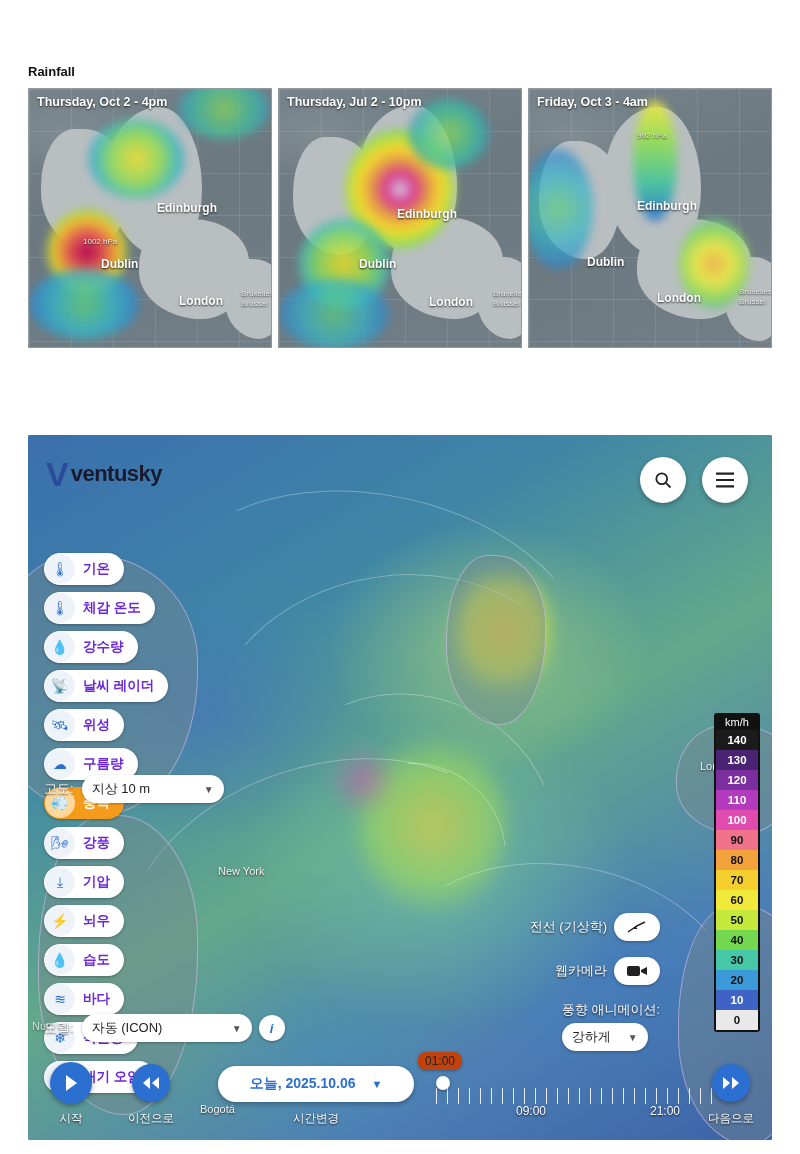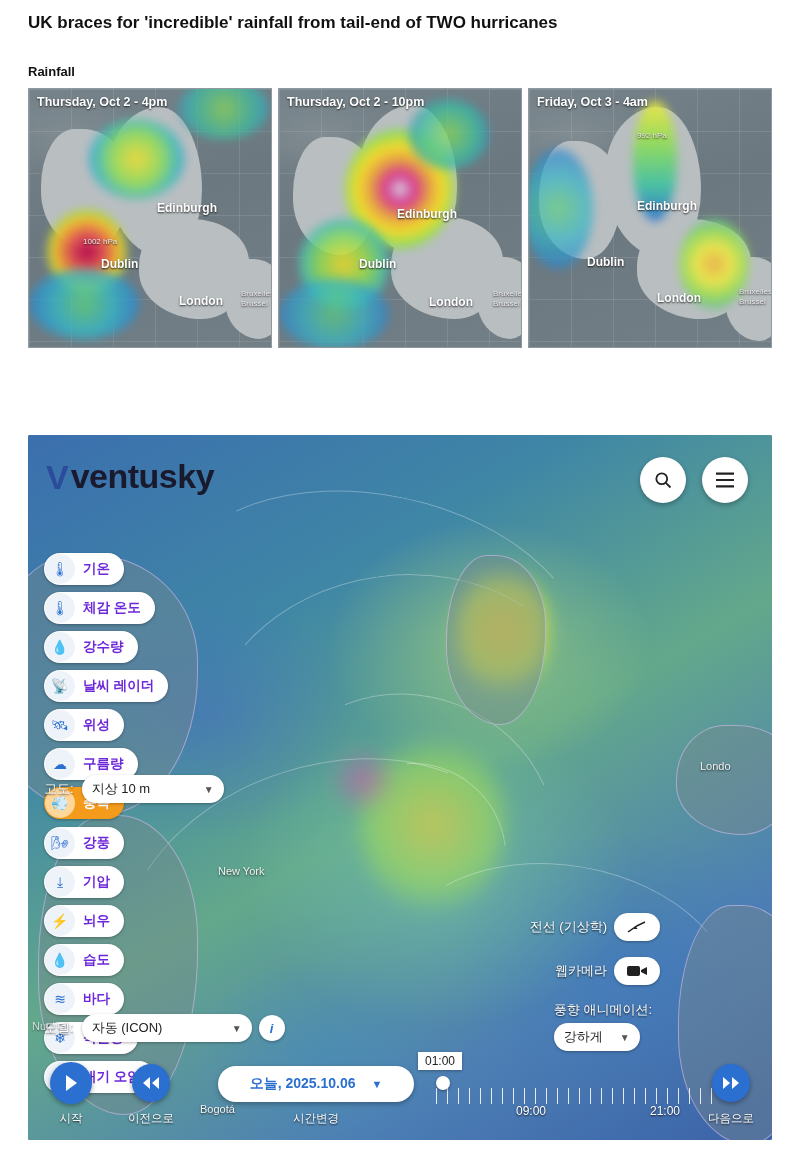--- a/index.html
+++ b/index.html
@@ -103,21 +103,21 @@
   .vt-land {
     position: absolute; background: rgba(120,135,140,0.42);
     border: 1px solid rgba(230,200,255,0.5);
     border-radius: 45% 55% 50% 60% / 55% 45% 60% 50%;
   }
   .vt-city { position: absolute; color: #f2f2f2; font-size: 11px; text-shadow: 0 1px 2px rgba(0,0,0,.7); }
 
   
   .vt-logo { position: absolute; left: 18px; top: 22px; display: flex; align-items: center; z-index: 20; }
   .vt-logo-v { font-size: 34px; font-weight: bold; color: #2b4b9b; line-height: 1; margin-right: 2px; }
-  .vt-logo-txt { font-size: 34px; font-weight: bold; color: #1a1a2e; letter-spacing: -0.5px; }
+  .vt-logo-txt { font-size: 22px; font-weight: bold; color: #1a1a2e; letter-spacing: -0.5px; }
 
   .vt-round-btn {
     position: absolute; z-index: 20; width: 46px; height: 46px; border-radius: 50%;
     background: #fff; box-shadow: 0 2px 5px rgba(0,0,0,.3);
     display: flex; align-items: center; justify-content: center; cursor: pointer;
   }
 
   
   .vt-layers { position: absolute; left: 16px; top: 118px; z-index: 20; }
   .vt-layer {
@@ -179,40 +179,39 @@
     position: absolute; font-size: 11.5px; color: #fff; text-shadow: 0 1px 2px rgba(0,0,0,.8);
     text-align: center;
   }
   .vt-date {
     position: absolute; left: 190px; bottom: 38px; width: 196px; height: 36px;
     background: #fff; border-radius: 18px; display: flex; align-items: center; justify-content: center;
     gap: 16px; box-shadow: 0 2px 5px rgba(0,0,0,.3); cursor: pointer;
   }
   .vt-date-tx { font-size: 14px; color: #2b6fd0; font-weight: bold; }
   .vt-timebubble {
-    position: absolute; left: 390px; bottom: 70px; background: #ffffff; border-radius: 0;
+    position: absolute; left: 390px; bottom: 70px; background: #c2410c; border-radius: 8px;
     padding: 2px 7px; font-size: 12px; color: #222; box-shadow: 0 1px 3px rgba(0,0,0,.3);
   }
   .vt-ticks {
     position: absolute; left: 408px; bottom: 36px; right: 58px; height: 26px;
     background-image: repeating-linear-gradient(to right, rgba(255,255,255,.85) 0 1px, transparent 1px 11px);
     background-position: bottom; background-size: 100% 16px; background-repeat: repeat-x;
   }
   .vt-knob {
     position: absolute; left: 408px; bottom: 50px; width: 14px; height: 14px; border-radius: 50%;
     background: #fff; box-shadow: 0 1px 3px rgba(0,0,0,.4);
   }
   .vt-tlab { position: absolute; bottom: 22px; font-size: 12px; color: #fff; text-shadow: 0 1px 2px rgba(0,0,0,.8); }
 </style>
 </head>
 <body>
 
 <div class="page">
 
-  <div class="headline">UK braces for 'incredible' rainfall from tail-end of TWO hurricanes</div>
 
   <div class="legend-wrap">
     <div class="legend-label">Rainfall</div>
   </div>
 
   <div class="panels">
 
     <div class="panel">
       <div class="panel-water"></div>
       <div class="grid-lines"></div>
@@ -237,21 +236,21 @@
       <div class="panel-water"></div>
       <div class="grid-lines"></div>
       <div class="land" style="left:14px;top:48px;width:84px;height:118px;"></div>
       <div class="land" style="left:80px;top:16px;width:98px;height:150px;border-radius:55% 45% 40% 60%/45% 55% 45% 55%;"></div>
       <div class="land" style="left:112px;top:128px;width:112px;height:102px;"></div>
       <div class="land" style="left:198px;top:168px;width:58px;height:82px;"></div>
       <div class="blob" style="left:66px;top:40px;width:110px;height:120px;background:radial-gradient(circle,#d8e0e8 0%,#d8308f 18%,#e8a13f 36%,#f5dd25 52%,#8fdd55 70%,#2f96d8 100%);opacity:.95"></div>
       <div class="blob" style="left:20px;top:130px;width:90px;height:90px;background:radial-gradient(circle,#f5dd25 0%,#8fdd55 40%,#35b6c8 75%,#2a4cc0 100%);opacity:.85"></div>
       <div class="blob" style="left:130px;top:10px;width:80px;height:70px;background:radial-gradient(circle,#8fdd55 0%,#3ec2a0 50%,#2b6fd0 100%);opacity:.75"></div>
       <div class="blob" style="left:0px;top:190px;width:110px;height:70px;background:radial-gradient(circle,#5fd07a 0%,#35b6c8 45%,#2b6fd0 100%);opacity:.7"></div>
-      <div class="panel-title">Thursday, Oct 2 - 10pm</div>
+      <div class="panel-title">Thursday, Jul 2 - 10pm</div>
       <div class="city" style="left:118px;top:118px;">Edinburgh</div>
       <div class="city" style="left:80px;top:168px;">Dublin</div>
       <div class="city" style="left:150px;top:206px;">London</div>
       <div class="city small" style="left:214px;top:200px;">Bruxelles</div>
       <div class="city small" style="left:214px;top:210px;">Brussel</div>
     </div>
 
     <div class="panel">
       <div class="panel-water"></div>
       <div class="grid-lines"></div>
@@ -409,27 +408,45 @@
     <div class="vt-rctl" style="top:522px;">
       <span class="vt-rctl-lab">웹카메라</span>
       <div class="vt-pill">
         <svg width="22" height="14" viewBox="0 0 22 14">
           <rect x="1" y="2" width="13" height="10" rx="2" fill="#222"></rect>
           <path d="M15 6 l6 -3 v8 l-6 -3 z" fill="#222"></path>
         </svg>
       </div>
     </div>
     <div class="vt-rctl" style="top:566px;flex-direction:column;align-items:flex-start;">
-      <span class="vt-rctl-lab" style="margin:0 8px 4px 0;">풍향 애니메이션:</span>
+      <span class="vt-rctl-lab" style="margin:0 0 4px 0;">풍향 애니메이션:</span>
       <div class="vt-select" style="width:86px;justify-content:space-between;">
         <span>강하게</span>
         <span class="cv">▼</span>
       </div>
     </div>
 
+    <div class="vt-scale">
+      <div class="vt-scale-unit">km/h</div>
+      <div class="vt-scale-row" style="background:#1b1b1b;color:#fff">140</div>
+      <div class="vt-scale-row" style="background:#4a2472;color:#fff">130</div>
+      <div class="vt-scale-row" style="background:#7b2e9e;color:#fff">120</div>
+      <div class="vt-scale-row" style="background:#b23bbd;color:#fff">110</div>
+      <div class="vt-scale-row" style="background:#e04bb0;color:#fff">100</div>
+      <div class="vt-scale-row" style="background:#f0738a">90</div>
+      <div class="vt-scale-row" style="background:#f2a33c">80</div>
+      <div class="vt-scale-row" style="background:#f5cf2e">70</div>
+      <div class="vt-scale-row" style="background:#f2ea3a">60</div>
+      <div class="vt-scale-row" style="background:#c6e83c">50</div>
+      <div class="vt-scale-row" style="background:#73d84f">40</div>
+      <div class="vt-scale-row" style="background:#46c8a8">30</div>
+      <div class="vt-scale-row" style="background:#3c9ad8">20</div>
+      <div class="vt-scale-row" style="background:#3f63c4;color:#fff">10</div>
+      <div class="vt-scale-row" style="background:#e9e9e9">0</div>
+    </div>
 
     <div class="vt-bottom">
       <div class="vt-circ-btn" style="left:22px;bottom:36px;width:42px;height:42px;background:#2b6fd0;">
         <svg width="16" height="18" viewBox="0 0 16 18">
           <path d="M3 1 L14 9 L3 17 Z" fill="#fff"></path>
         </svg>
       </div>
       <div class="vt-btn-lab" style="left:14px;bottom:14px;width:58px;">시작</div>
 
       <div class="vt-circ-btn" style="left:104px;bottom:38px;width:38px;height:38px;background:#2b6fd0;">

